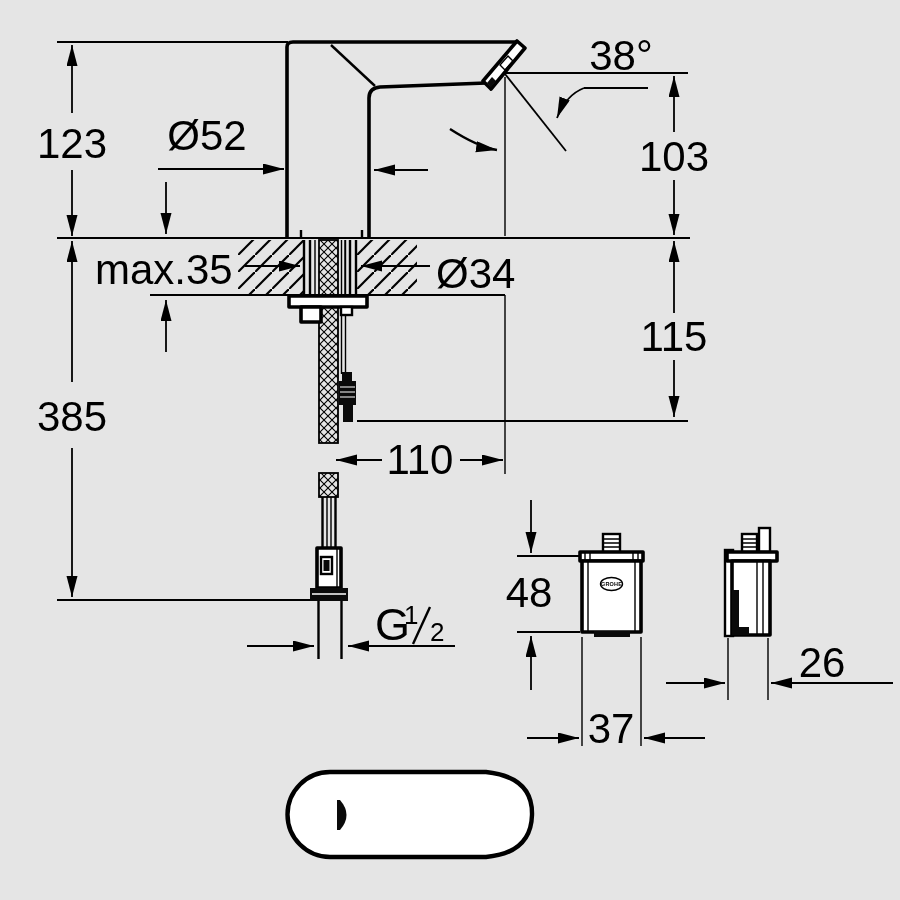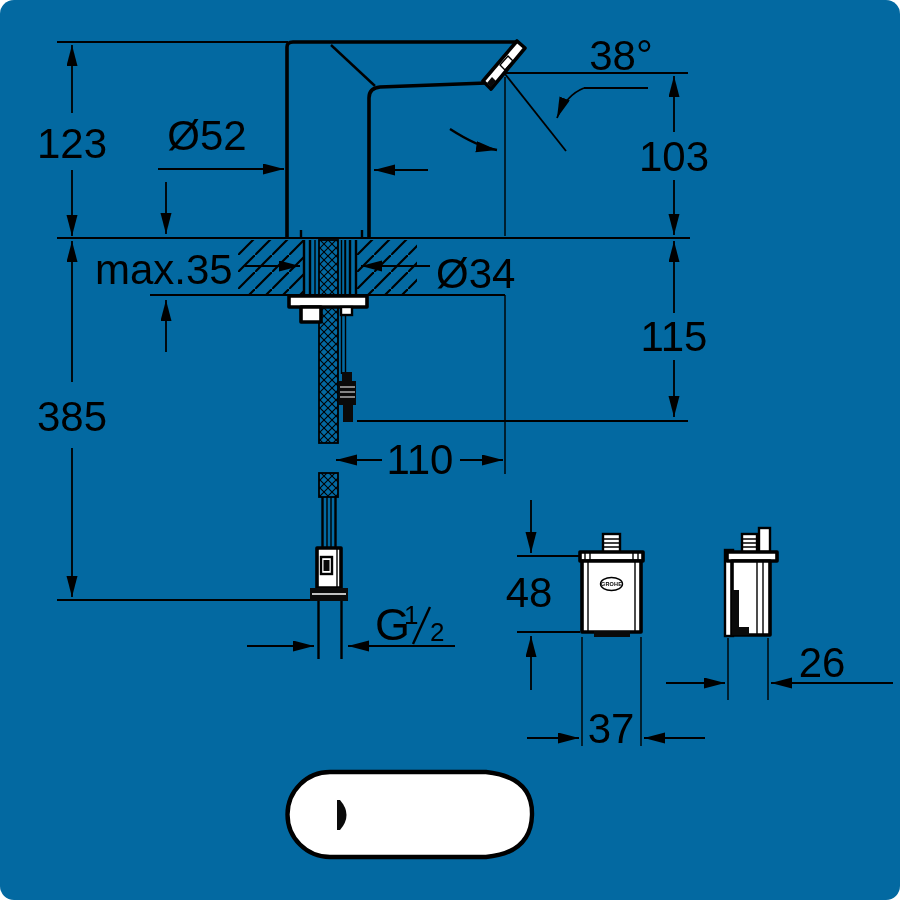--- a/index.html
+++ b/index.html
@@ -1,16 +1,16 @@
 <!DOCTYPE html>
 <html><head>
 <meta charset="utf-8">
 <style>
   html,body{margin:0;padding:0;background:#ffffff;width:900px;height:900px;overflow:hidden;}
-  .canvas{width:900px;height:900px;background:#0369a1;border-radius:14px;}
+  .canvas{width:900px;height:900px;background:#e5e5e5;}
   svg{display:block;}
   svg text{font-family:"Liberation Sans","DejaVu Sans",sans-serif;fill:#000;}
   .dimtxt{font-size:42px;}
   .fractxt{font-size:26px;}
   .gtxt{font-size:45px;}
   .logotxt{font-size:5.5px;font-weight:bold;letter-spacing:.2px;}
   .dim{stroke:#000;stroke-width:1.8;fill:none;}
   .thin{stroke:#000;stroke-width:1.4;fill:none;}
   .med{stroke:#000;stroke-width:2.4;fill:none;}
   .out{stroke:#000;stroke-width:3.6;fill:none;stroke-linejoin:round;stroke-linecap:round;}

